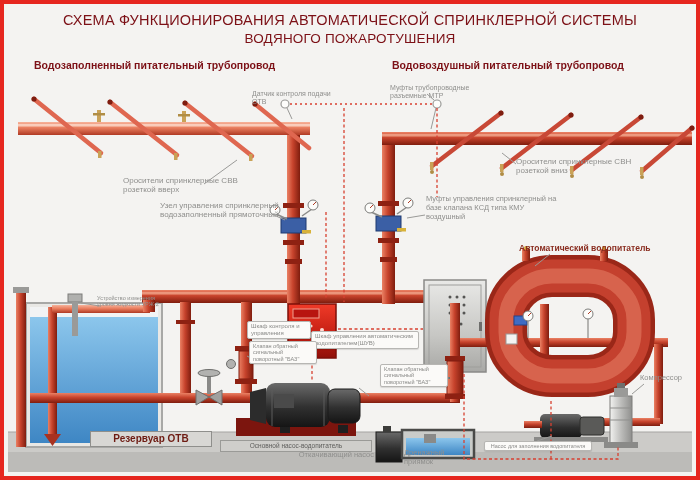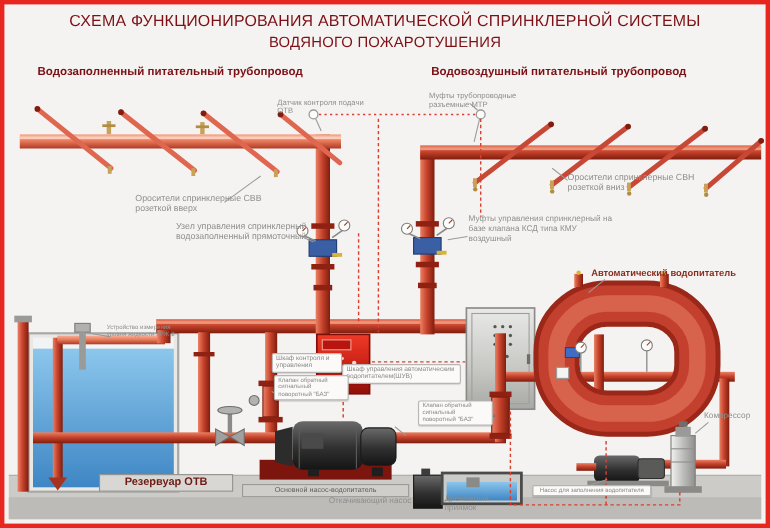--- a/index.html
+++ b/index.html
@@ -365,21 +365,21 @@
 
 <div class="hdr" style="left:30px;top:55px;width:320px;">Водозаполненный питательный трубопровод</div>
 <div class="hdr" style="left:388px;top:55px;width:300px;">Водовоздушный питательный трубопровод</div>
 
 <div class="lbl" style="left:248px;top:86px;width:82px;font-size:7px;">Датчик контроля подачи ОТВ</div>
 <div class="lbl" style="left:386px;top:80px;width:100px;font-size:7px;">Муфты трубопроводные разъемные МТР</div>
 <div class="lbl" style="left:72px;top:172px;width:132px;font-size:8px;margin-left:47px;">Оросители спринклерные СВВ розеткой вверх</div>
 <div class="lbl" style="left:512px;top:153px;width:128px;font-size:8px;">Оросители спринклерные СВН розеткой вниз</div>
 <div class="lbl" style="left:136px;top:197px;width:138px;font-size:8px;margin-left:20px;">Узел управления спринклерный водозаполненный прямоточный</div>
 <div class="lbl" style="left:422px;top:191px;width:135px;font-size:7.5px;">Муфты управления спринклерный на базе клапана КСД типа КМУ воздушный</div>
-<div class="lbl bold-dark" style="left:515px;top:239px;width:150px;font-size:8.5px;text-align:right;">Автоматический водопитатель</div>
+<div class="lbl bold-dark" style="left:515px;top:239px;width:150px;font-size:8.5px;">Автоматический водопитатель</div>
 <div class="lbl" style="left:93px;top:291px;width:66px;font-size:5.5px;">Устройство измерения уровня жидкости УРЖ-2</div>
 <div class="lbl plate" style="left:243px;top:317px;width:56px;font-size:6px;">Шкаф контроля и управления</div>
 <div class="lbl plate" style="left:307px;top:327px;width:100px;font-size:6px;">Шкаф управления автоматическим водопитателем(ШУВ)</div>
 <div class="lbl plate" style="left:245px;top:337px;width:60px;font-size:5.5px;">Клапан обратный сигнальный поворотный "БАЗ"</div>
 <div class="lbl plate" style="left:376px;top:360px;width:60px;font-size:5.5px;">Клапан обратный сигнальный поворотный "БАЗ"</div>
 <div class="lbl plate-dark" style="left:86px;top:427px;width:108px;font-size:10px;">Резервуар ОТВ</div>
 <div class="lbl plate-gray" style="left:216px;top:436px;width:140px;font-size:6.5px;">Основной насос-водопитатель</div>
 <div class="lbl" style="left:290px;top:447px;width:80px;font-size:7.5px;text-align:right;">Откачивающий насос</div>
 <div class="lbl" style="left:400px;top:445px;width:62px;font-size:7.5px;">Дренажный приямок</div>
 <div class="lbl plate" style="left:480px;top:437px;width:100px;font-size:5.5px;text-align:center;">Насос для заполнения водопитателя</div>

